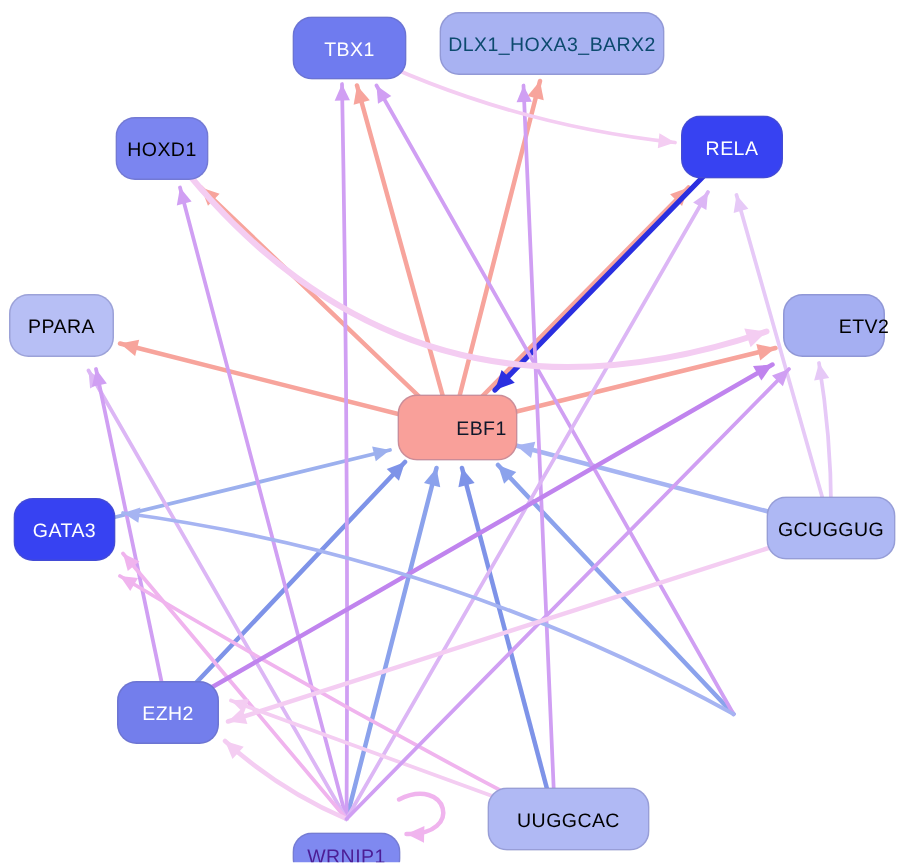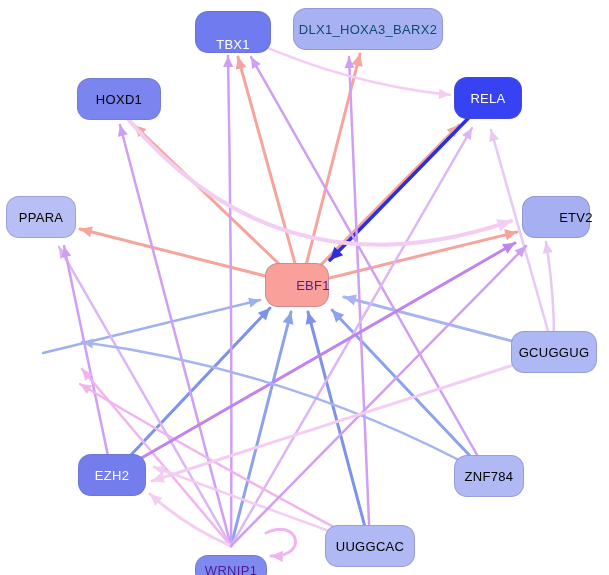--- a/index.html
+++ b/index.html
@@ -161,49 +161,49 @@
       </g>
       <g>
         <path d="M 554 352 Q 353 416.5 152 481" fill="none" stroke="#f4cdf2" stroke-width="3" stroke-linecap="round"></path>
         <path d="M 152 481 L 161.52460548097878 472.06233305433074 L 164.94675558515615 482.72670779758124 Z" fill="#f4cdf2"></path>
       </g>
       <g>
         <path d="M 266 533 C 298 517 310 557 271 556" fill="none" stroke="#f0b4ee" stroke-width="3" stroke-linecap="round"></path>
         <path d="M 271 556 L 282.93966544917015 550.704304676259 L 282.65258032029357 561.9006247024452 Z" fill="#f0b4ee"></path>
       </g>
     </svg>
-  <div class="node" style="left: 195px; top: 11px; width: 76px; height: 42px; background: rgb(111, 123, 239); color: rgb(255, 255, 255); align-items: flex-end;">
+  <div class="node" style="left: 195px; top: 11px; width: 76px; height: 42px; background: rgb(111, 123, 239); color: rgb(255, 255, 255);">
       <span>TBX1</span>
     </div>
   <div class="node" style="left: 293px; top: 8px; width: 150px; height: 42px; background: rgb(168, 178, 242); color: #0c4a6e;">
       <span>DLX1_HOXA3_BARX2</span>
     </div>
-  <div class="node" style="left: 77px; top: 78px; width: 84px; height: 42px; background: rgb(123, 133, 240); color: rgb(0, 0, 0);">
+  <div class="node" style="left: 77px; top: 78px; width: 62px; height: 42px; background: rgb(123, 133, 240); color: rgb(0, 0, 0);">
       <span>HOXD1</span>
     </div>
   <div class="node" style="left: 6px; top: 196px; width: 70px; height: 42px; background: rgb(183, 191, 245); color: rgb(0, 0, 0);">
       <span>PPARA</span>
     </div>
   <div class="node" style="left: 454px; top: 77px; width: 68px; height: 42px; background: rgb(55, 66, 242); color: rgb(255, 255, 255);">
       <span>RELA</span>
     </div>
   <div class="node" style="left: 522px; top: 196px; width: 68px; height: 42px; background: rgb(165, 175, 242); color: rgb(0, 0, 0); padding-left: 40px;">
       <span>ETV2</span>
     </div>
-  <div class="node" style="left: 265px; top: 263px; width: 64px; height: 44px; background: rgb(249, 160, 154); color: #4c1d95; padding-left: 32px;">
+  <div class="node" style="left: 265px; top: 263px; width: 80px; height: 44px; background: rgb(249, 160, 154); color: #0f172a; padding-left: 32px;">
       <span>EBF1</span>
+    </div>
+  <div class="node" style="left: 9px; top: 332px; width: 68px; height: 42px; background: rgb(55, 66, 242); color: rgb(255, 255, 255);">
+      <span>GATA3</span>
     </div>
   <div class="node" style="left: 511px; top: 331px; width: 86px; height: 42px; background: rgb(174, 184, 244); color: rgb(0, 0, 0);">
       <span>GCUGGUG</span>
     </div>
   <div class="node" style="left: 78px; top: 454px; width: 68px; height: 42px; background: rgb(115, 126, 236); color: rgb(255, 255, 255); align-items: center;">
       <span>EZH2</span>
     </div>
-  <div class="node" style="left: 454px; top: 455px; width: 70px; height: 42px; background: rgb(176, 185, 244); color: rgb(0, 0, 0);">
-      <span>ZNF784</span>
-    </div>
   <div class="node" style="left: 195px; top: 555px; width: 72px; height: 30px; background: rgb(127, 137, 240); color: #4c1d95;">
       <span>WRNIP1</span>
     </div>
-  <div class="node" style="left: 325px; top: 525px; width: 90px; height: 42px; background: rgb(176, 185, 244); color: rgb(0, 0, 0);">
+  <div class="node" style="left: 325px; top: 525px; width: 108px; height: 42px; background: rgb(176, 185, 244); color: rgb(0, 0, 0);">
       <span>UUGGCAC</span>
     </div>
 </div>
 
 </body></html>

